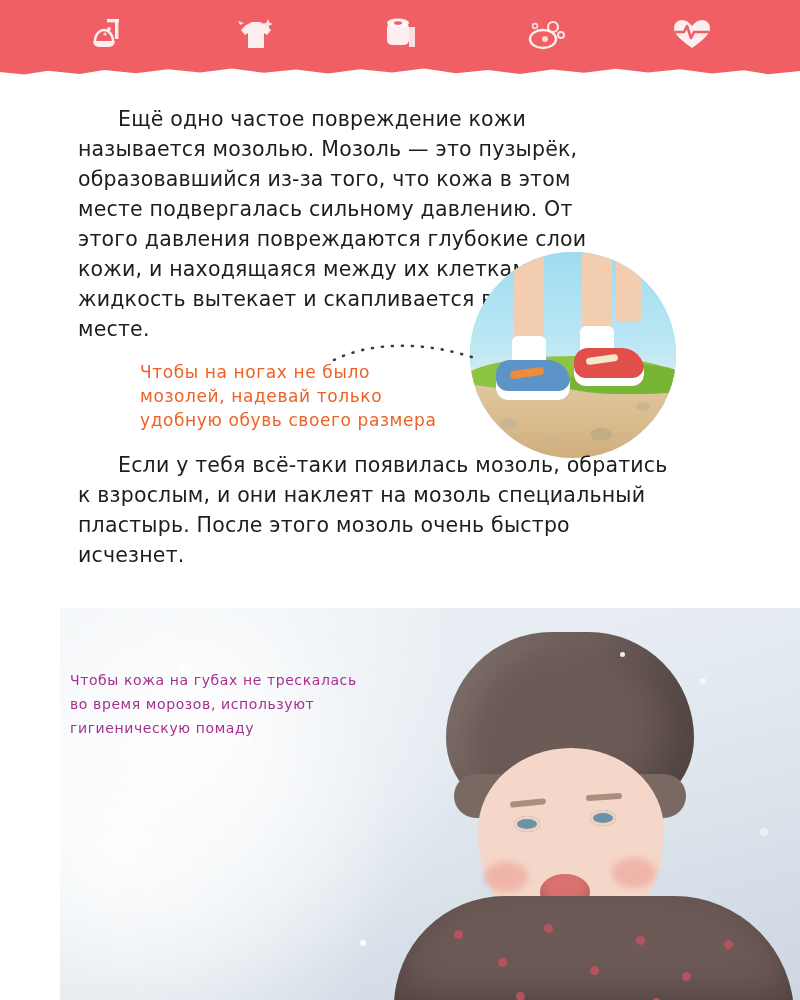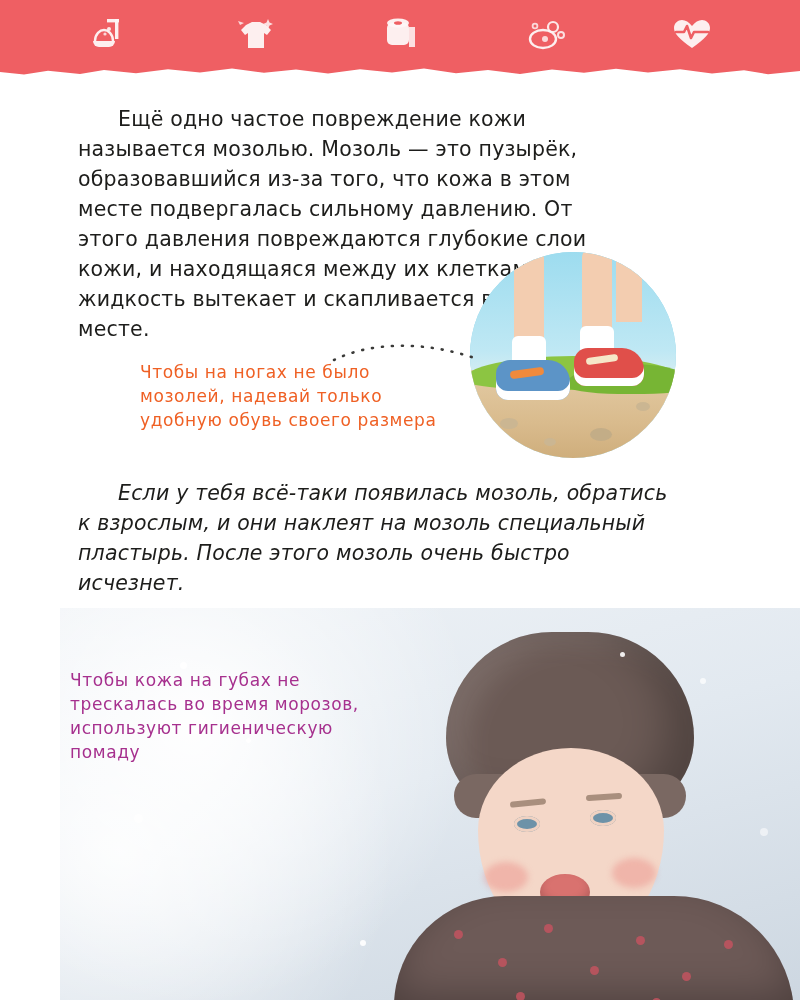--- a/index.html
+++ b/index.html
@@ -76,24 +76,23 @@
     letter-spacing: 0.2px;
     text-indent: 40px;
     text-align: left;
   }
   #para-1 {
     top: 104px;
     left: 78px;
     width: 560px;
   }
   #para-2 {
-    top: 478px;
+    top: 450px;
     left: 78px;
     width: 590px;
-    font-style: italic;
   }
 
   
   .photo-circle {
     position: absolute;
     top: 252px;
     left: 470px;
     width: 206px;
     height: 206px;
     border-radius: 50%;
@@ -313,21 +312,21 @@
     border-radius: 50%;
   }
 
   
   .note-purple {
     position: absolute;
     top: 668px;
     left: 70px;
     width: 300px;
     font-family: "DejaVu Sans", sans-serif;
-    font-size: 17px;
+    font-size: 14px;
     line-height: 24px;
     color: #a6308e;
     letter-spacing: 0.6px;
   }
 </style>
 </head>
 <body>
 
 <div class="page">
 

